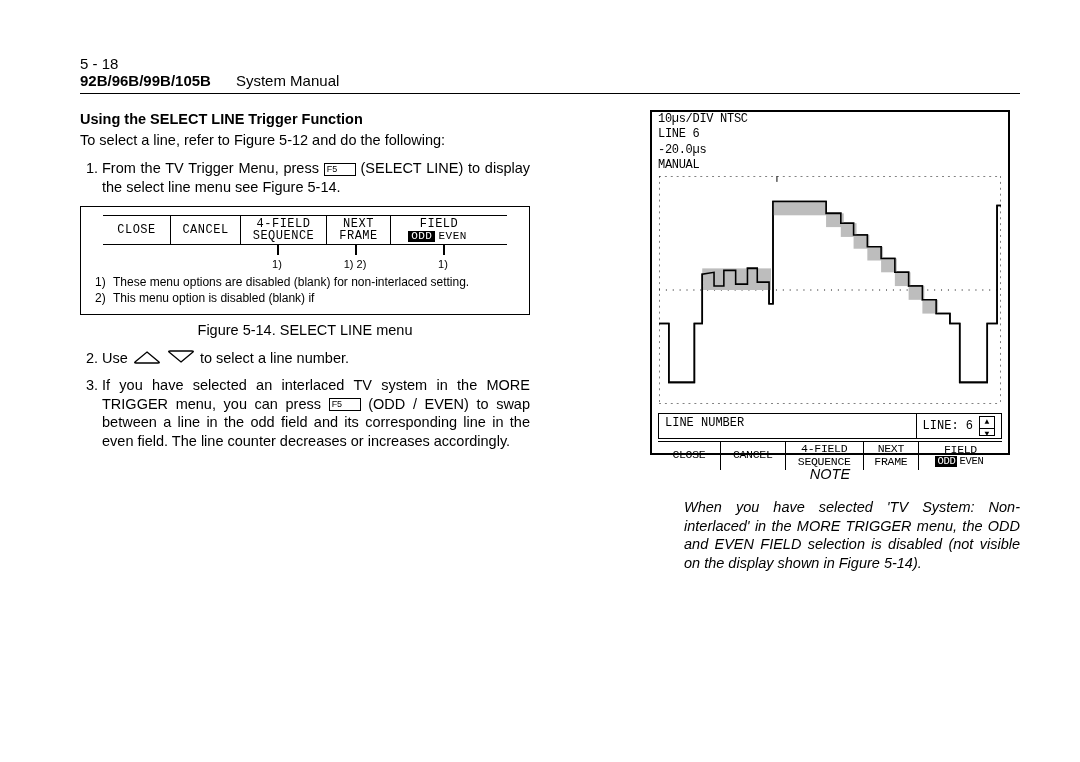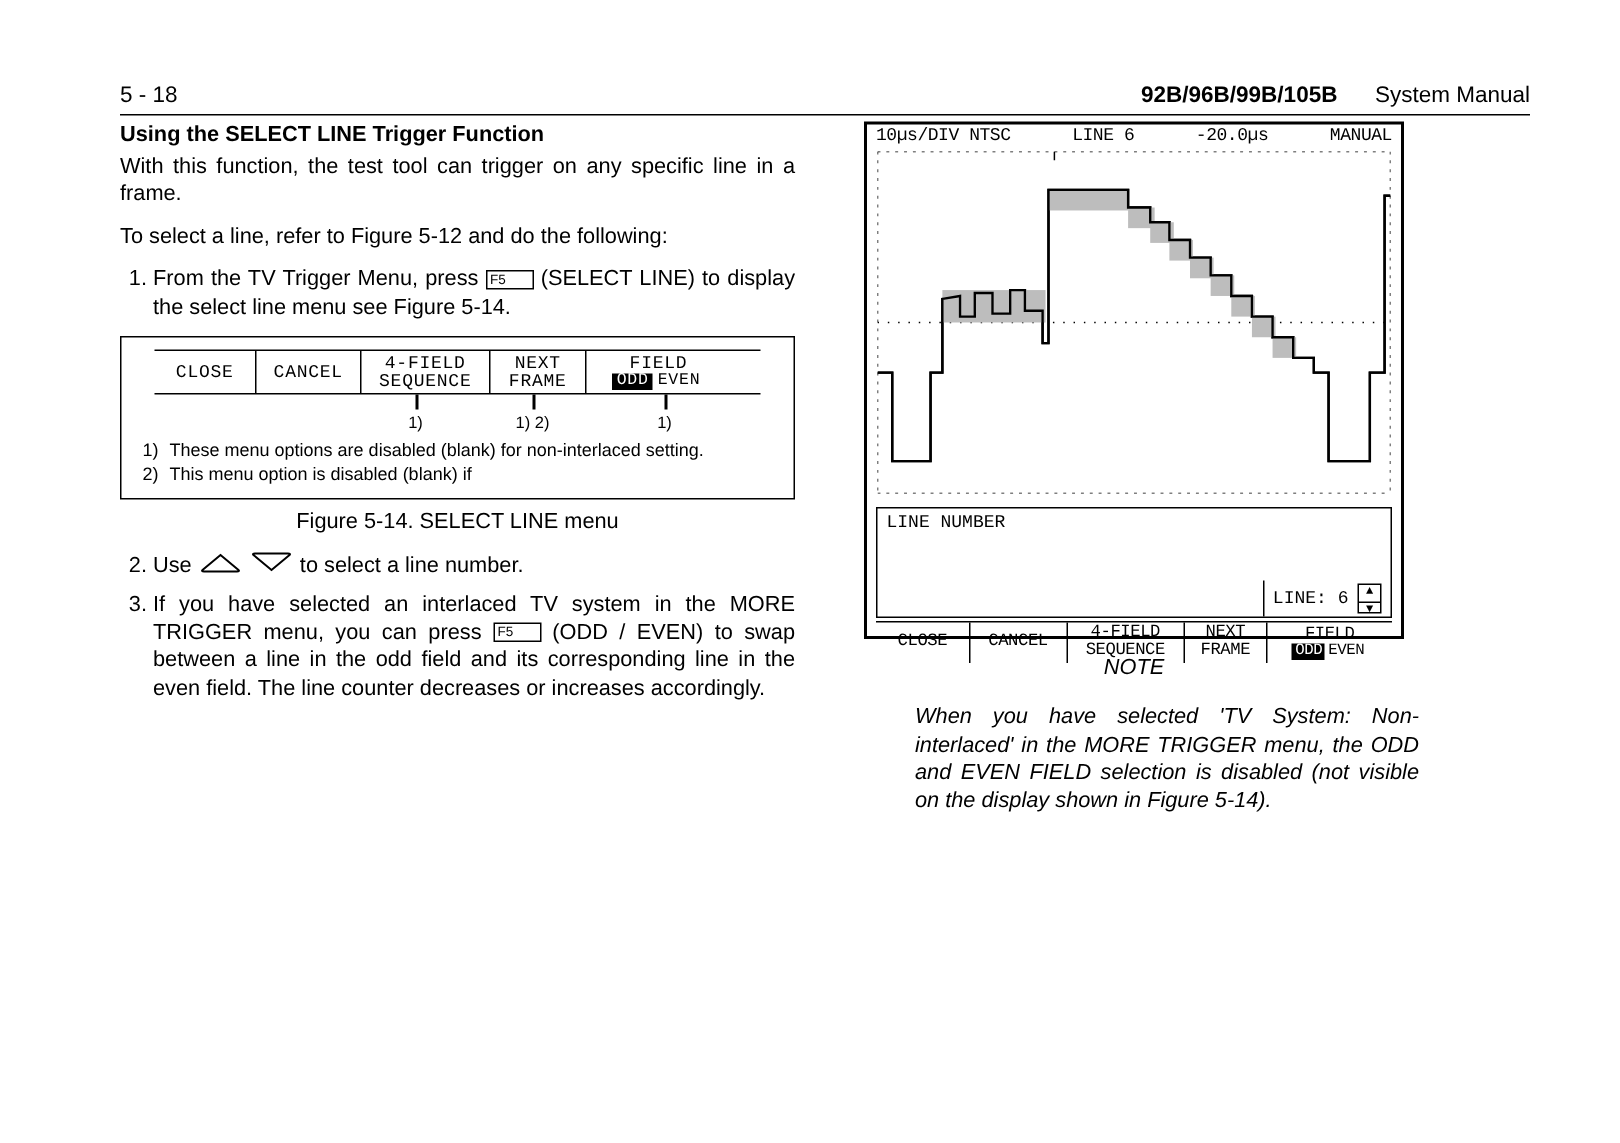--- a/index.html
+++ b/index.html
@@ -15,29 +15,31 @@
     height: 762px;
     position: relative;
     box-sizing: border-box;
     padding: 55px 60px 50px 80px;
   }
   .header {
     display: flex;
     justify-content: space-between;
     border-bottom: 1.5px solid #000;
     padding-bottom: 4px;
-    margin-bottom: 4px;
+    margin-bottom: 16px;
     font-size: 15px;
+    flex-direction: column;
   }
   .header-left { }
   .header-right { }
   .header-right .model { font-weight: bold; }
   .columns {
     display: flex;
     gap: 36px;
+    justify-content: space-between;
   }
   .col {
     width: 450px;
     font-size: 14.5px;
     line-height: 1.28;
   }
   .col.right { width: 380px; }
   .h { font-weight: bold; margin: 0 0 2px 0; }
   .p { margin: 0 0 10px 0; text-align: justify; }
   ol { margin: 0 0 10px 0; padding-left: 22px; }
@@ -133,20 +135,21 @@
   }
   .scope-head .lbl-box {
     display:inline-block; background:#000; color:#fff; width:12px; height:12px;
     text-align:center; line-height:12px; font-size:10px; margin-right:2px;
   }
   .scope-head2 {
     display: flex;
     padding: 0 6px 2px 6px;
     justify-content: space-between;
     letter-spacing: -0.3px;
+    flex-direction: column;
   }
   .scope-head2 .r { }
   .scope-plot {
     position: relative;
     height: 232px;
     margin: 0 6px;
     border: 1px dotted transparent;
   }
   .scope-trace {
     position:absolute; left:0; right:0; top:0; bottom:0;
@@ -158,21 +161,20 @@
   }
   .scope-line-row .lhs {
     flex:1; padding: 2px 6px;
   }
   .scope-line-row .rhs {
     border-left: 1.5px solid #000;
     padding: 2px 6px;
     display: flex;
     align-items: center;
     gap: 6px;
-    margin-top: 48px;
   }
   .spinner {
     display:inline-flex; flex-direction:column; border:1.5px solid #000;
     width:14px; height:18px;
   }
   .spinner div {
     flex:1; display:flex; align-items:center; justify-content:center; font-size:8px;
   }
   .spinner div:first-child { border-bottom: 1px solid #000; }
 
@@ -211,21 +213,20 @@
       <span class="model">92B/96B/99B/105B</span>
       &nbsp;&nbsp;&nbsp;&nbsp;
       <span>System Manual</span>
     </div>
   </div>
 
   <div class="columns">
 
     <div class="col">
       <p class="h">Using the SELECT LINE Trigger Function</p>
-      <p class="p">With this function, the test tool can trigger on any specific line in a frame.</p>
       <p class="p">To select a line, refer to Figure 5-12 and do the following:</p>
 
       <ol>
         <li>
           <span>From the TV Trigger Menu, press</span>
           <span class="keycap">F5</span>
           <span>(SELECT LINE) to display the select line menu see Figure 5-14.</span>
         </li>
       </ol>
 

